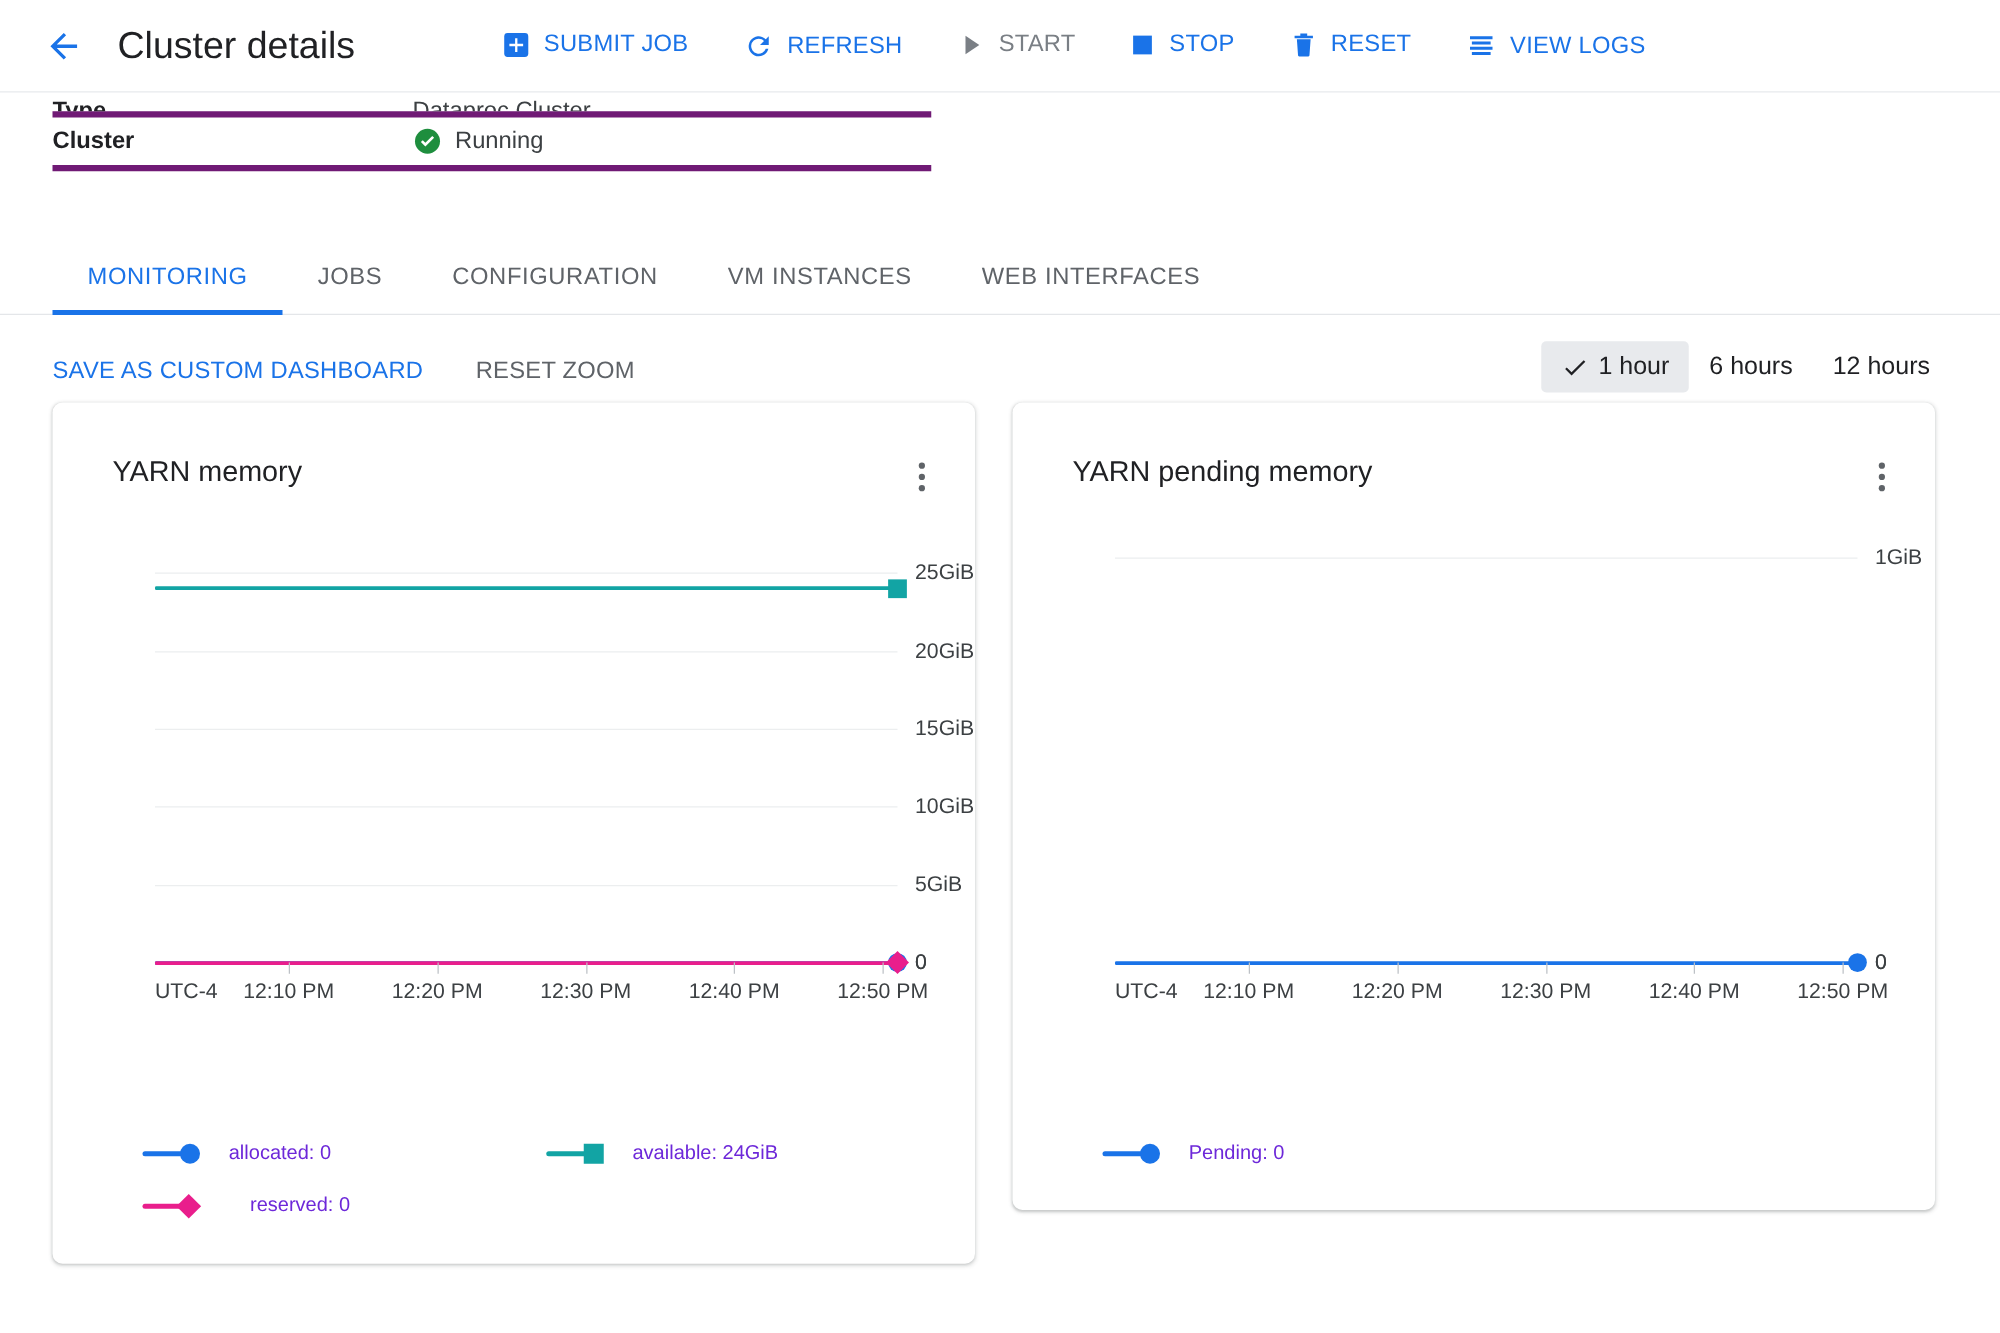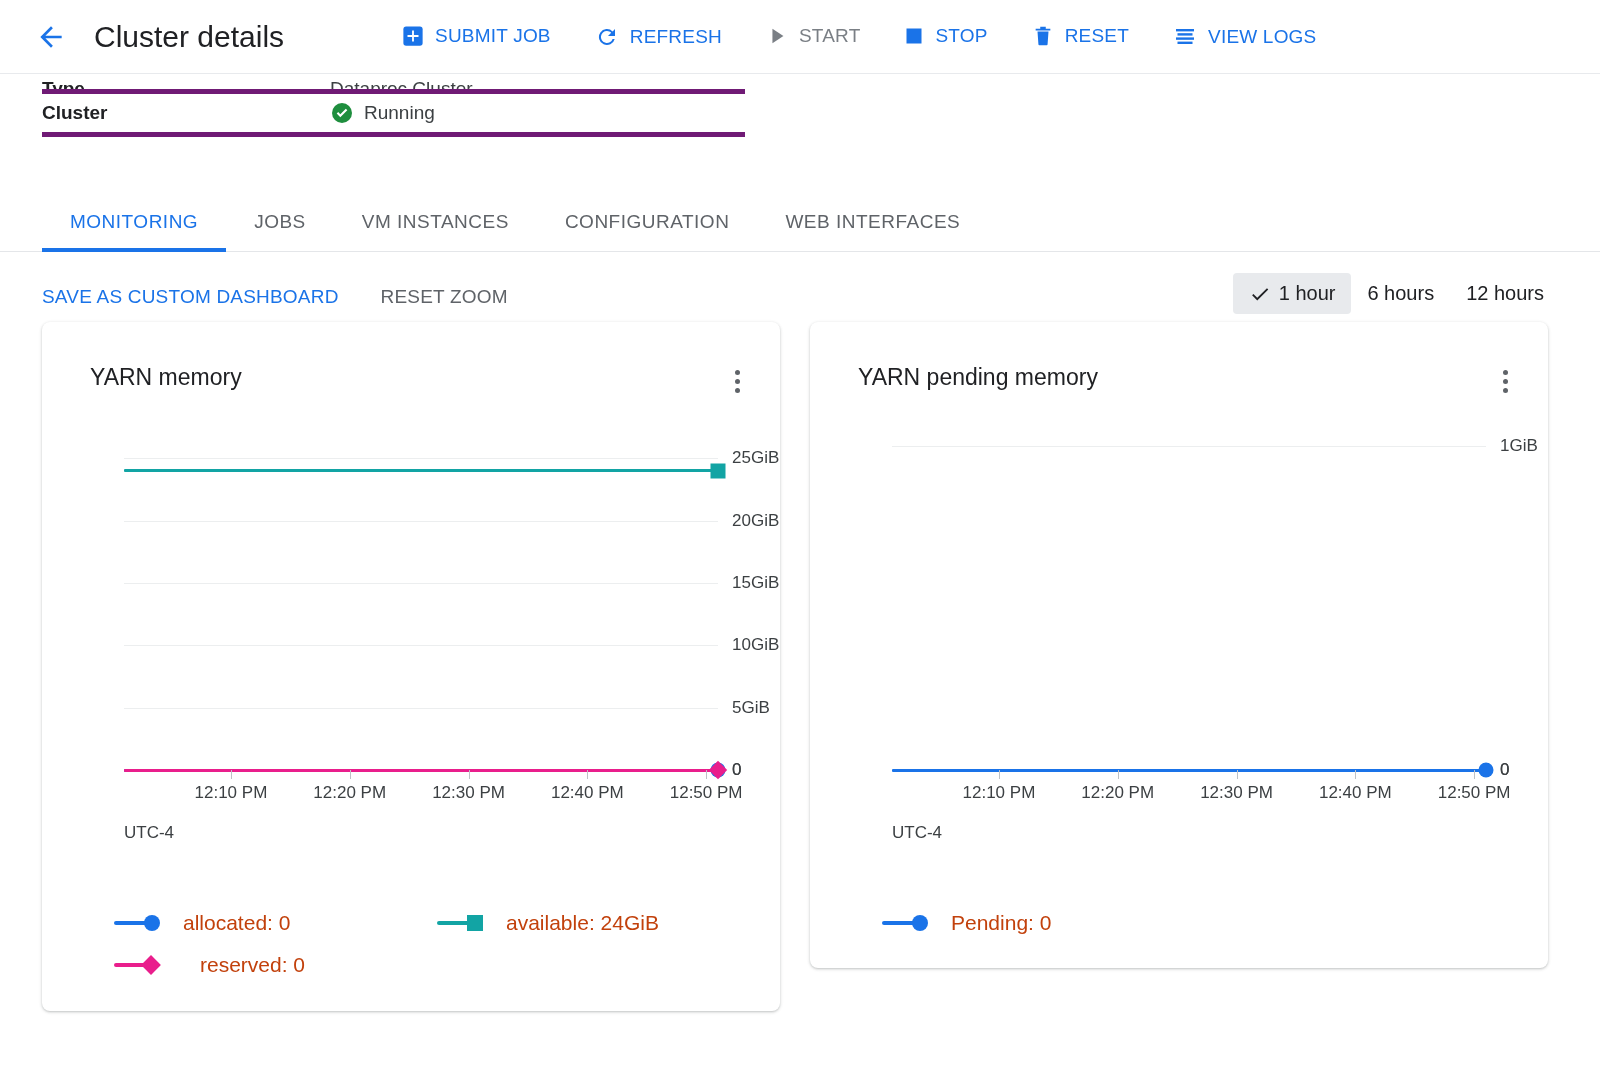--- a/index.html
+++ b/index.html
@@ -220,35 +220,35 @@
   .marker.circle { width: 15px; height: 15px; border-radius: 50%; }
   .marker.diamond { width: 13px; height: 13px; transform: translate(-50%,-50%) rotate(45deg); }
   .xtickmark { position: absolute; width: 1px; height: 9px; background: #bdc1c6; }
   .xtick {
     position: absolute;
     font-size: 17px;
     color: #3c4043;
     white-space: nowrap;
     transform: translateX(-50%);
   }
-  .xtick.first { transform: none; margin-top: 40px; }
+  .xtick.first { transform: none; }
 
   .legend {
     position: absolute;
     left: 72px;
     right: 20px;
     display: flex;
     flex-wrap: wrap;
   }
   .legend-item {
     display: flex;
     align-items: center;
     gap: 0px;
-    font-size: 21px;
-    color: #c2410c;
+    font-size: 16px;
+    color: #6d28d9;
     height: 42px;
     white-space: nowrap;
   }
   .legend-swatch {
     width: 56px;
     height: 16px;
     position: relative;
     margin-right: 13px;
     flex: 0 0 auto;
   }
@@ -359,22 +359,22 @@
         </span>
         <span>Running</span>
       </div>
     </div>
   </div>
 </div>
 
 <div class="tabs">
   <div class="tab active">MONITORING</div>
   <div class="tab">JOBS</div>
+  <div class="tab">CONFIGURATION</div>
   <div class="tab">VM INSTANCES</div>
-  <div class="tab">CONFIGURATION</div>
   <div class="tab">WEB INTERFACES</div>
 </div>
 
 <div class="actionrow">
   <button class="link-btn">SAVE AS CUSTOM DASHBOARD</button>
   <button class="link-btn muted">RESET ZOOM</button>
   <div class="spacer"></div>
   <div class="range-group">
     <button class="range-btn selected">
       <span class="tb-icon">

